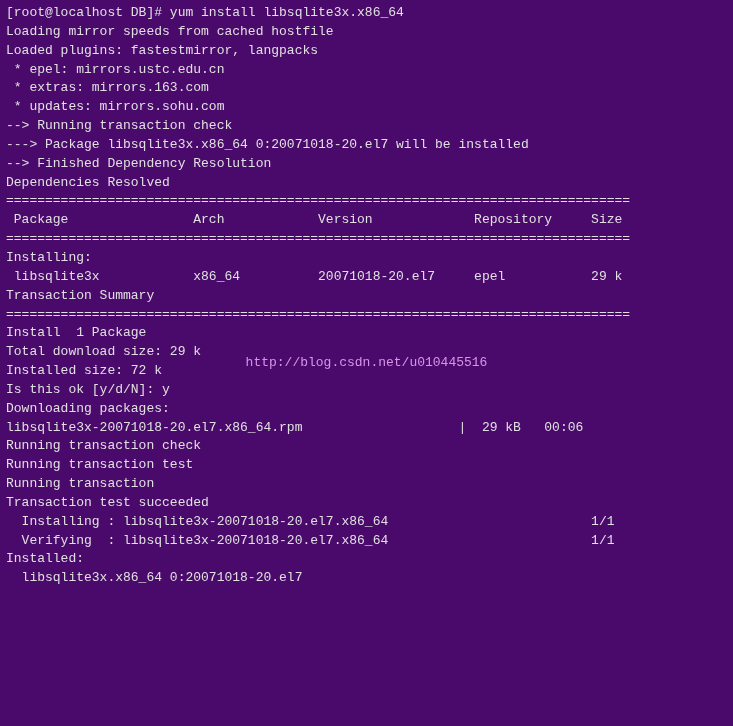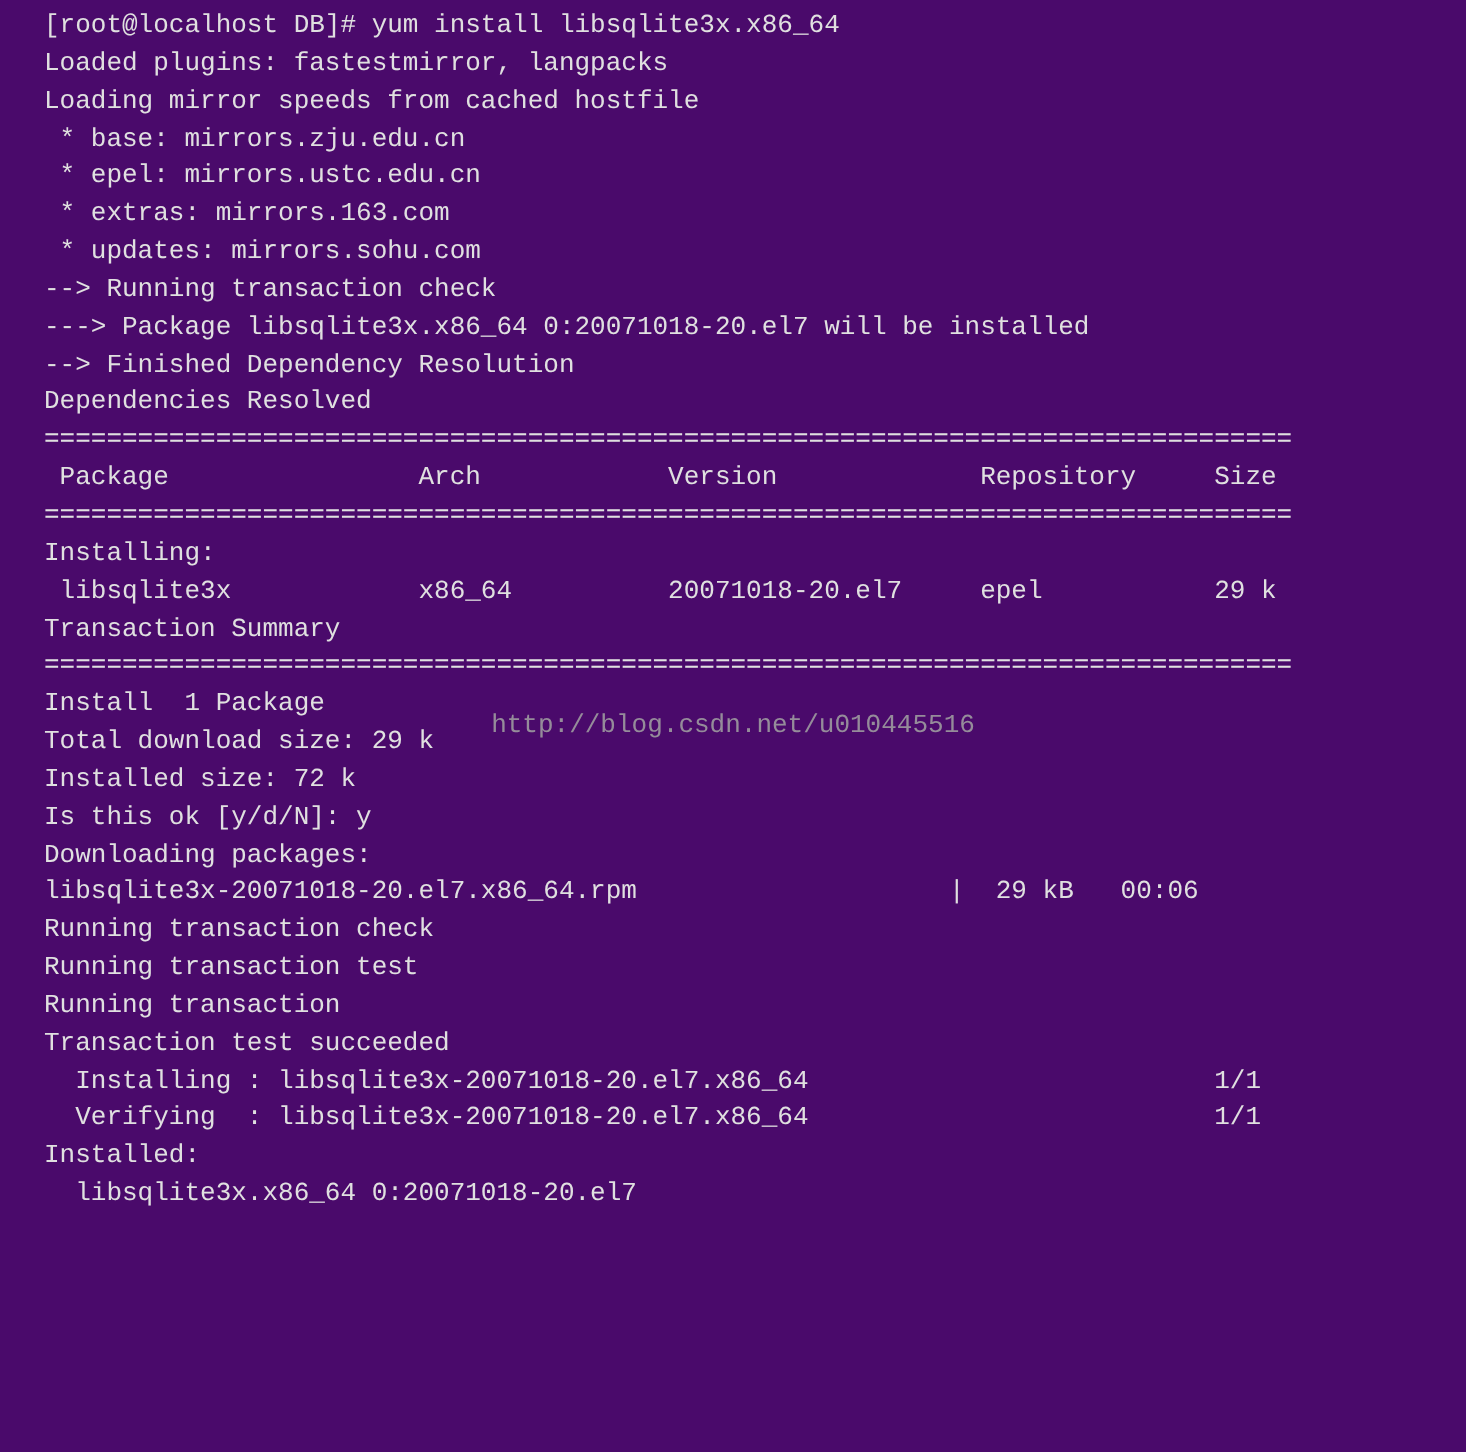--- a/index.html
+++ b/index.html
@@ -15,52 +15,51 @@
       font-family: 'Courier New', Courier, monospace;
       font-size: 13px;
       color: #e0e0e0;
       overflow: hidden;
     }
 
     .terminal {
       width: 733px;
       height: 726px;
       background-color: #4a0a6b;
-      padding: 4px 22px;
+      padding: 4px 6px;
       overflow: hidden;
       position: relative;
     }
 
     .line {
       white-space: pre;
       line-height: 1.45;
       color: #e0e0e0;
     }
 
     .watermark {
       position: absolute;
       top: 355px;
       left: 50%;
       transform: translateX(-50%);
-      color: #a3a3a3;
+      color: #f0abfc;
       font-size: 13px;
       font-family: 'Courier New', Courier, monospace;
       white-space: nowrap;
       opacity: 0.85;
     }
   </style>
 </head>
 <body>
 
 <div class="terminal">
   <div id="terminal-content">
       <div class="line">[root@localhost DB]# yum install libsqlite3x.x86_64</div>
+      <div class="line">Loading mirror speeds from cached hostfile</div>
       <div class="line">Loaded plugins: fastestmirror, langpacks</div>
-      <div class="line">Loading mirror speeds from cached hostfile</div>
-      <div class="line"> * base: mirrors.zju.edu.cn</div>
       <div class="line"> * epel: mirrors.ustc.edu.cn</div>
       <div class="line"> * extras: mirrors.163.com</div>
       <div class="line"> * updates: mirrors.sohu.com</div>
       <div class="line">--&gt; Running transaction check</div>
       <div class="line">---&gt; Package libsqlite3x.x86_64 0:20071018-20.el7 will be installed</div>
       <div class="line">--&gt; Finished Dependency Resolution</div>
       <div class="line"></div>
       <div class="line">Dependencies Resolved</div>
       <div class="line"></div>
       <div class="line">================================================================================</div>

